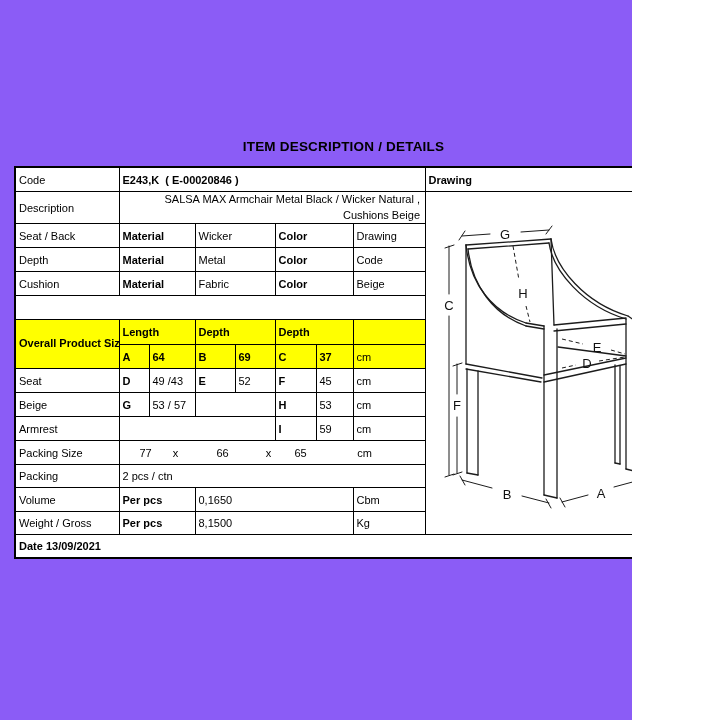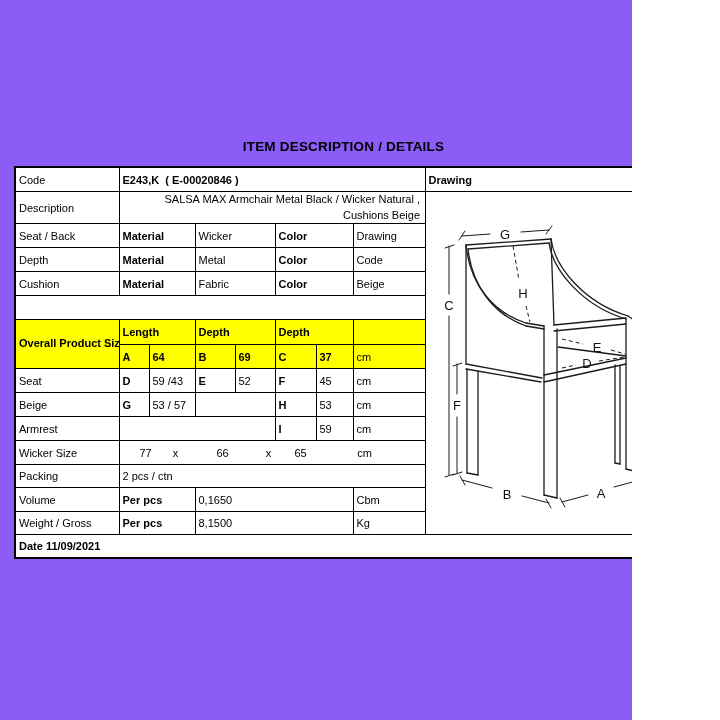--- a/index.html
+++ b/index.html
@@ -204,21 +204,21 @@
         <td class="yellow b ctr" style="background: rgb(255, 255, 0);">B</td>
         <td class="yellow b ctr" style="background: rgb(255, 255, 0);">69</td>
         <td class="yellow b ctr" style="background: rgb(255, 255, 0);">C</td>
         <td class="yellow b ctr" style="background: rgb(255, 255, 0);">37</td>
         <td class="yellow unit" style="background: rgb(255, 255, 0);">cm</td>
       </tr>
 
       <tr>
         <td class="lbl">Seat</td>
         <td class="b ctr">D</td>
-        <td class="ctr">59 /43</td>
+        <td class="ctr">49 /43</td>
         <td class="b ctr">E</td>
         <td class="ctr">52</td>
         <td class="b ctr">F</td>
         <td class="ctr">45</td>
         <td class="unit">cm</td>
       </tr>
 
       <tr>
         <td class="lbl">Beige</td>
         <td class="b ctr">G</td>
@@ -231,21 +231,21 @@
 
       <tr>
         <td class="lbl">Armrest</td>
         <td colspan="4"></td>
         <td class="b ctr">I</td>
         <td class="ctr">59</td>
         <td class="unit">cm</td>
       </tr>
 
       <tr>
-        <td class="lbl">Wicker Size</td>
+        <td class="lbl">Packing Size</td>
         <td colspan="7" class="packrow">
           <span style="left:26px">77</span>
           <span style="left:56px">x</span>
           <span style="left:103px">66</span>
           <span style="left:149px">x</span>
           <span style="left:181px">65</span>
           <span style="left:245px">cm</span>
         </td>
       </tr>
 
@@ -262,18 +262,18 @@
       </tr>
 
       <tr class="rsm">
         <td class="lbl">Weight / Gross</td>
         <td colspan="2" class="b ctr">Per pcs</td>
         <td colspan="4" class="ctr">8,1500</td>
         <td class="unit">Kg</td>
       </tr>
 
       <tr class="rsm">
-        <td colspan="9" class="b ctr">Date 11/09/2021</td>
+        <td colspan="9" class="b ctr">Date 13/09/2021</td>
       </tr>
 
     </tbody>
   </table>
 </div>
 
 </body></html>

